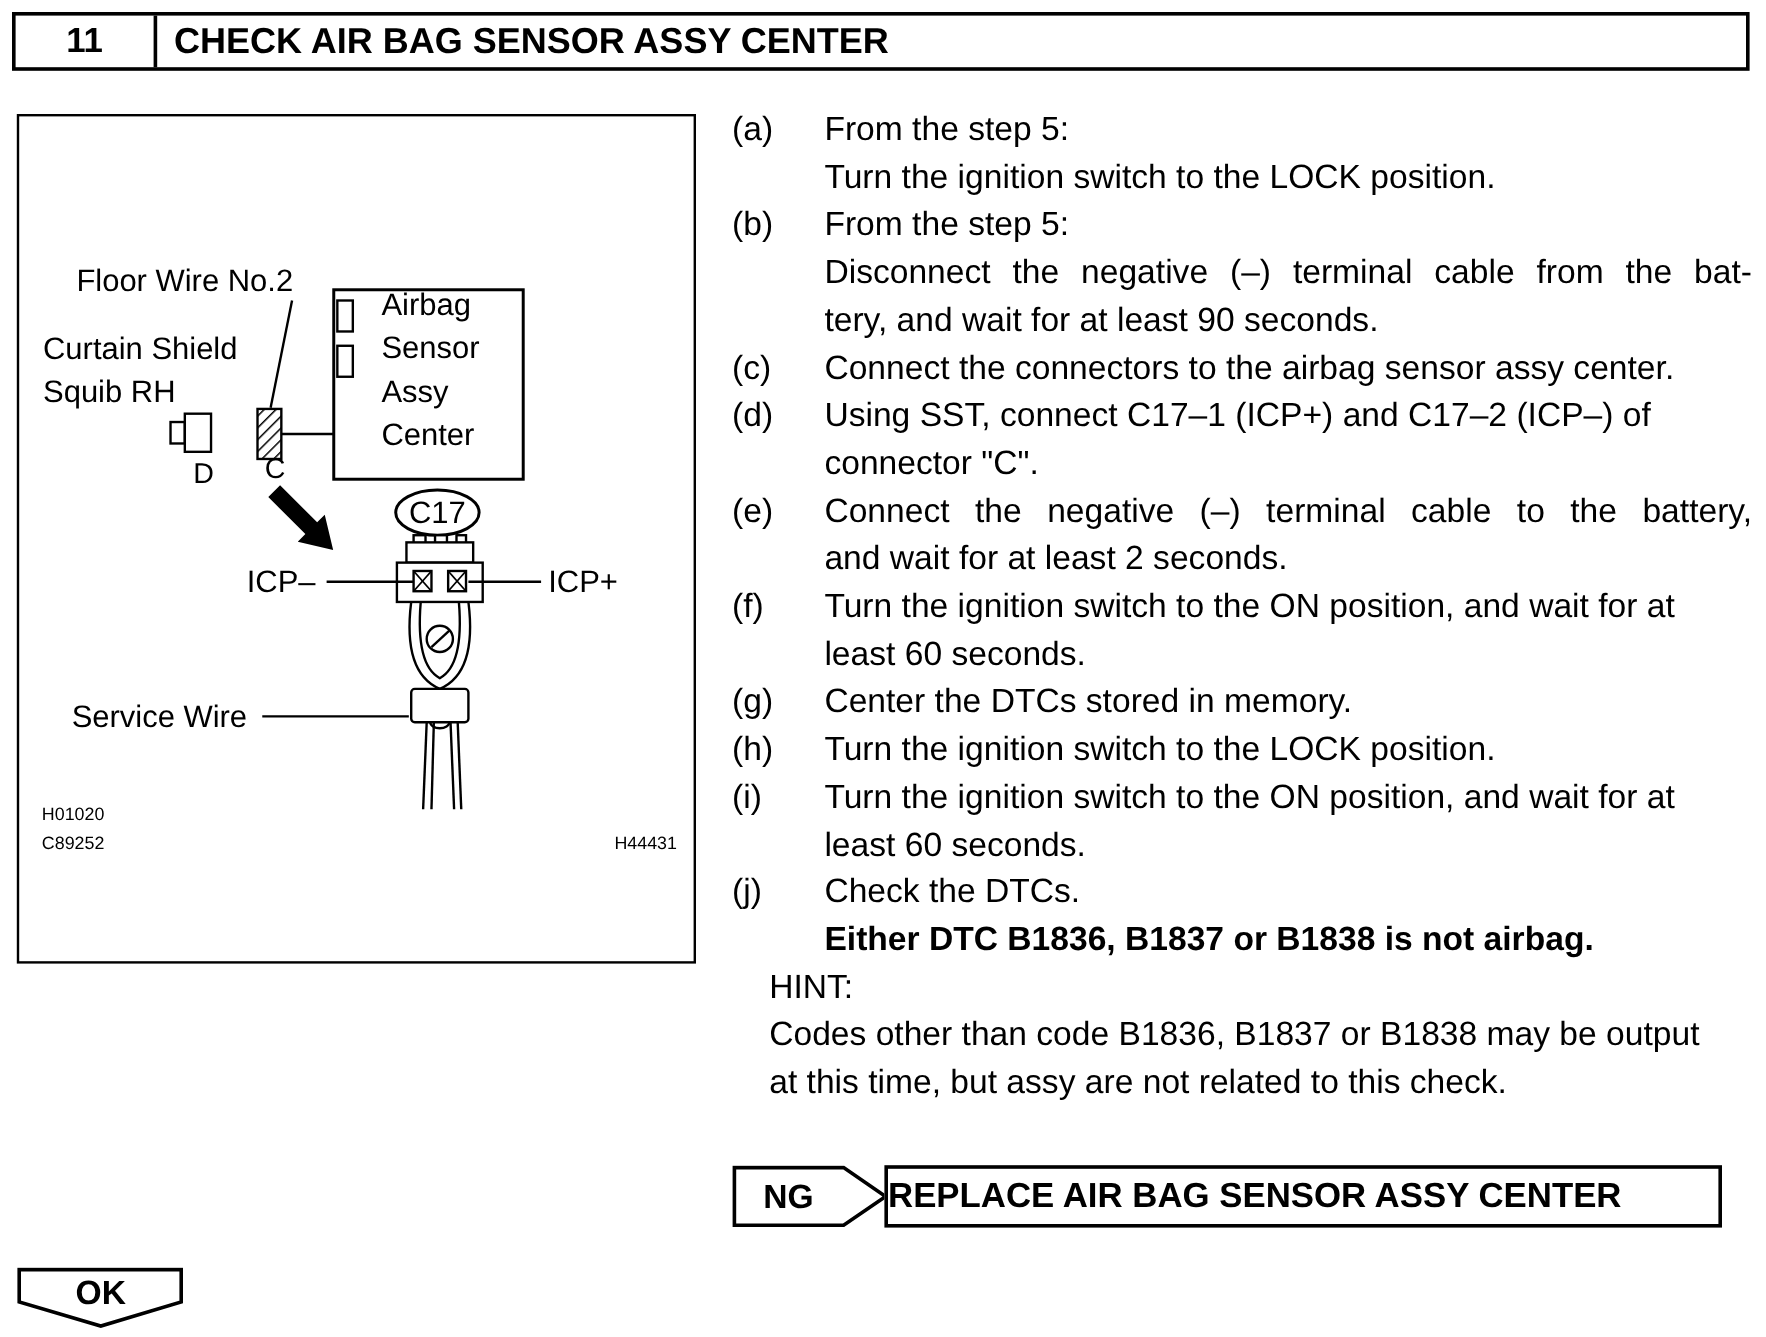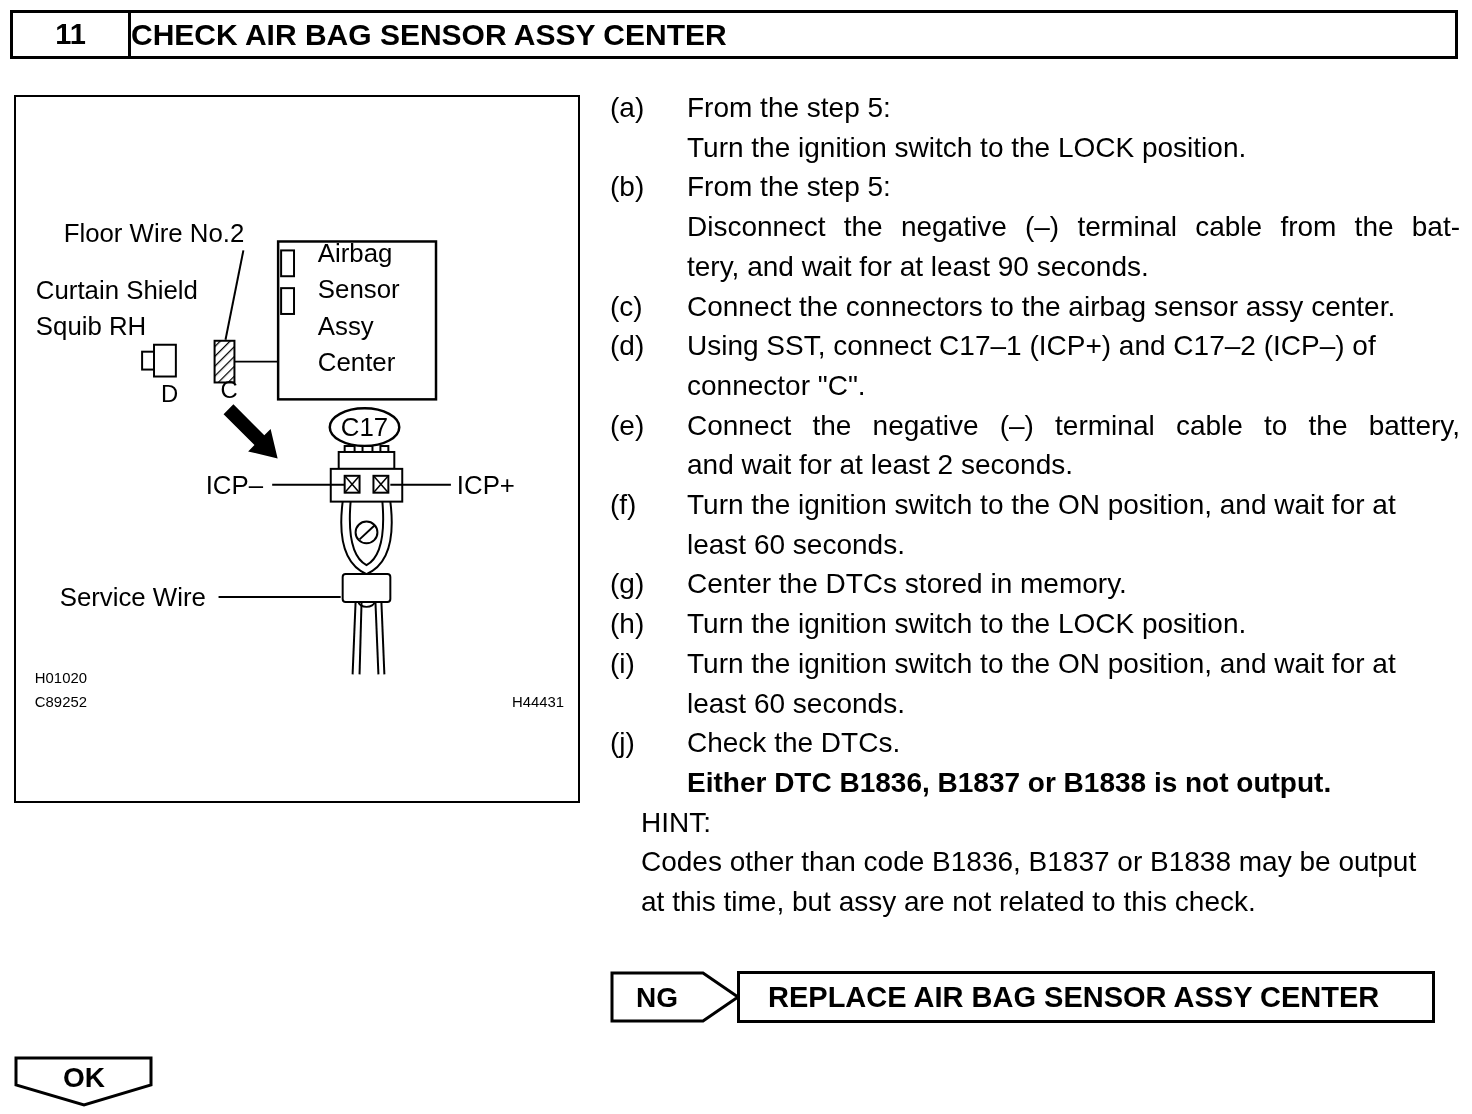--- a/index.html
+++ b/index.html
@@ -14,21 +14,21 @@
   .header {
     left:10px; top:10px; width:1448px; height:49px;
     border:3px solid #000; display:flex; align-items:stretch; background:#fff;
   }
   .header-num {
     width:118px; flex:0 0 118px; border-right:3px solid #000;
     display:flex; align-items:center; justify-content:center;
     font-weight:bold; font-size:29px;
   }
   .header-title {
-    display:flex; align-items:center; 
+    display:flex; align-items:center; padding-left:14px;
     font-weight:bold; font-size:30px; white-space:nowrap;
   }
 
   
   .figure {
     left:14px; top:95px; width:566px; height:708px;
     border:2px solid #000; background:#fff;
   }
   .figure svg { width:100%; height:100%; display:block; }
   svg text { font-family:"Liberation Sans", sans-serif; fill:#000; }
@@ -43,21 +43,21 @@
   .bold { font-weight:bold; }
   .hint-block { margin-top:0; }
   .hint-line { white-space:nowrap;margin-left:31px; }
 
   
   .ng-row { left:610px; top:971px; width:848px; height:52px; }
   .ng-arrow { position:absolute; left:0; top:0; }
   .ng-box {
     position:absolute; left:127px; top:0; width:698px; height:52px;
     border:3px solid #000; display:flex; align-items:center;
-    padding-left:28px; font-weight:bold; font-size:29px; background:#fff; white-space:nowrap;
+    padding-left:0; font-weight:bold; font-size:29px; background:#fff; white-space:nowrap;
   }
 
   
   .ok-shape { left:14px; top:1056px; width:140px; height:52px; }
 </style>
 </head>
 <body>
 
 <div class="abs header">
   <div class="header-num">11</div>
@@ -210,21 +210,21 @@
         <div class="step-letter">(i)</div>
         <div class="step-body">
           <div class="step-line">Turn the ignition switch to the ON position, and wait for at</div>
           <div class="step-line">least 60 seconds.</div>
         </div>
       </div>
       <div class="step">
         <div class="step-letter">(j)</div>
         <div class="step-body">
           <div class="step-line">Check the DTCs.</div>
-          <div class="step-line bold">Either DTC B1836, B1837 or B1838 is not output.</div>
+          <div class="step-line bold">Either DTC B1836, B1837 or B1838 is not airbag.</div>
         </div>
       </div>
     </div>
   <div class="hint-block">
     <div class="hint-line">HINT:</div>
     <div class="hint-line">Codes other than code B1836, B1837 or B1838 may be output</div>
     <div class="hint-line">at this time, but assy are not related to this check.</div>
   </div>
 </div>
 

